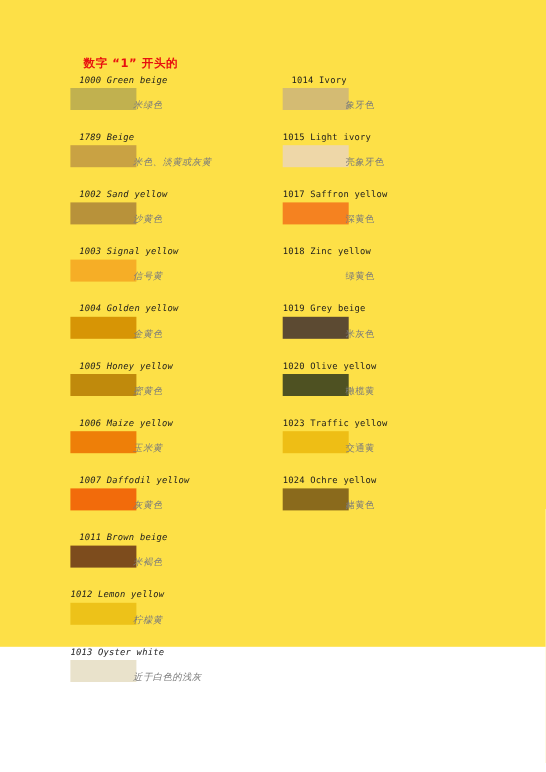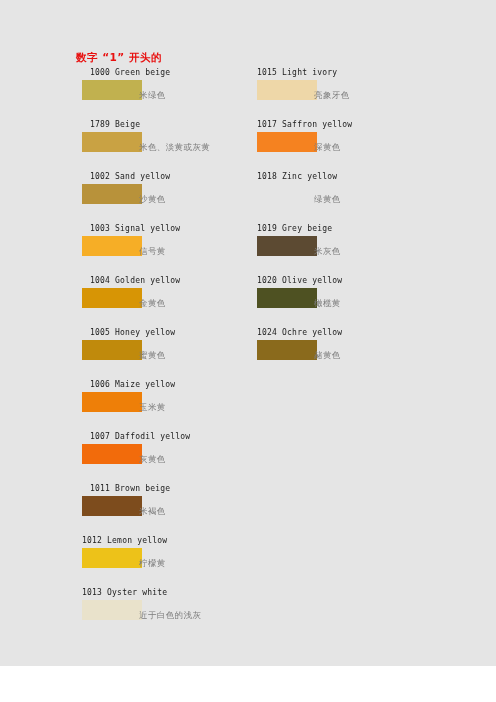--- a/index.html
+++ b/index.html
@@ -15,22 +15,22 @@
     overflow: hidden;
     font-family: "Liberation Serif", "DejaVu Serif", serif;
     -webkit-font-smoothing: antialiased;
   }
 
   #page {
     position: absolute;
     left: 0;
     top: 0;
     width: 496px;
-    height: 666px;
-    background: #e5e5e5;
+    height: 588px;
+    background: #fde047;
   }
 
   
   #section-heading {
     position: absolute;
     left: 76px;
     top: 51px;
     font-family: "DejaVu Sans", sans-serif;
     font-weight: bold;
     font-size: 10.5px;
@@ -38,21 +38,21 @@
     letter-spacing: 0.5px;
     white-space: nowrap;
   }
 
   
   .color-column {
     position: absolute;
     top: 68px;
     width: 215px;
   }
-  #column-left  { left: 82px; }
+  #column-left  { left: 64px; font-style: italic; }
   #column-right { left: 257px; }
 
   
   .color-entry {
     position: relative;
     height: 52px;
   }
 
   .entry-label {
     position: absolute;
@@ -151,20 +151,25 @@
       </div>
       <div class="color-entry">
         <div class="entry-label">1013  Oyster  white</div>
         <div class="entry-swatch" style="background: rgb(233, 226, 203);"></div>
         <div class="entry-cn">近于白色的浅灰</div>
       </div>
     </div>
 
   <div class="color-column" id="column-right">
       <div class="color-entry">
+        <div class="entry-label indent">1014  Ivory</div>
+        <div class="entry-swatch" style="background: rgb(212, 187, 115);"></div>
+        <div class="entry-cn">象牙色</div>
+      </div>
+      <div class="color-entry">
         <div class="entry-label">1015  Light  ivory</div>
         <div class="entry-swatch" style="background: rgb(238, 215, 168);"></div>
         <div class="entry-cn">亮象牙色</div>
       </div>
       <div class="color-entry">
         <div class="entry-label">1017  Saffron  yellow</div>
         <div class="entry-swatch" style="background: rgb(245, 130, 32);"></div>
         <div class="entry-cn">深黄色</div>
       </div>
       <div class="color-entry">
@@ -176,19 +181,24 @@
         <div class="entry-label">1019  Grey  beige</div>
         <div class="entry-swatch" style="background: rgb(92, 74, 50);"></div>
         <div class="entry-cn">米灰色</div>
       </div>
       <div class="color-entry">
         <div class="entry-label">1020  Olive  yellow</div>
         <div class="entry-swatch" style="background: rgb(78, 81, 34);"></div>
         <div class="entry-cn">橄榄黄</div>
       </div>
       <div class="color-entry">
+        <div class="entry-label">1023  Traffic  yellow</div>
+        <div class="entry-swatch" style="background: rgb(238, 190, 21);"></div>
+        <div class="entry-cn">交通黄</div>
+      </div>
+      <div class="color-entry">
         <div class="entry-label">1024  Ochre  yellow</div>
         <div class="entry-swatch" style="background: rgb(138, 106, 28);"></div>
         <div class="entry-cn">赭黄色</div>
       </div>
     </div>
 
 </div>
 
 </body></html>

